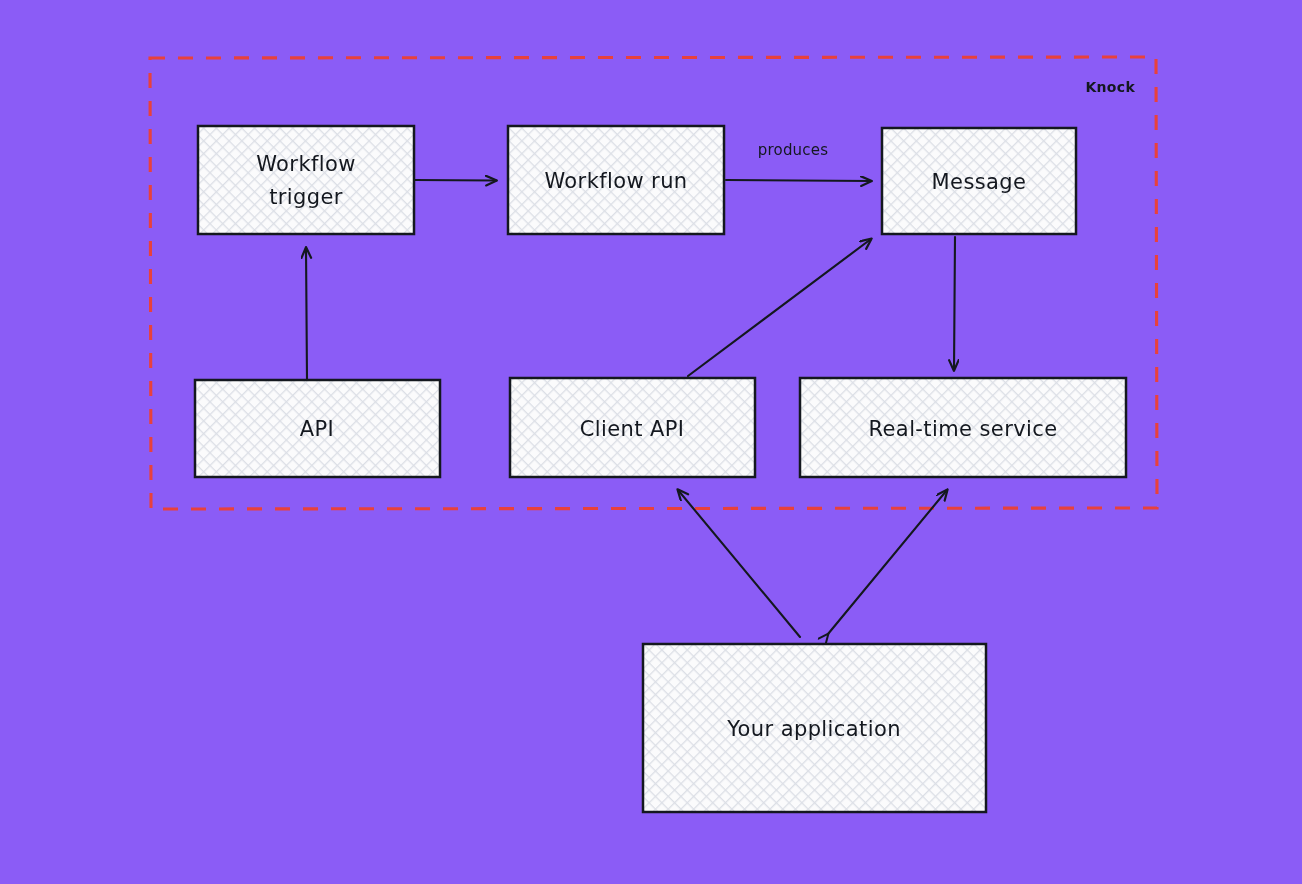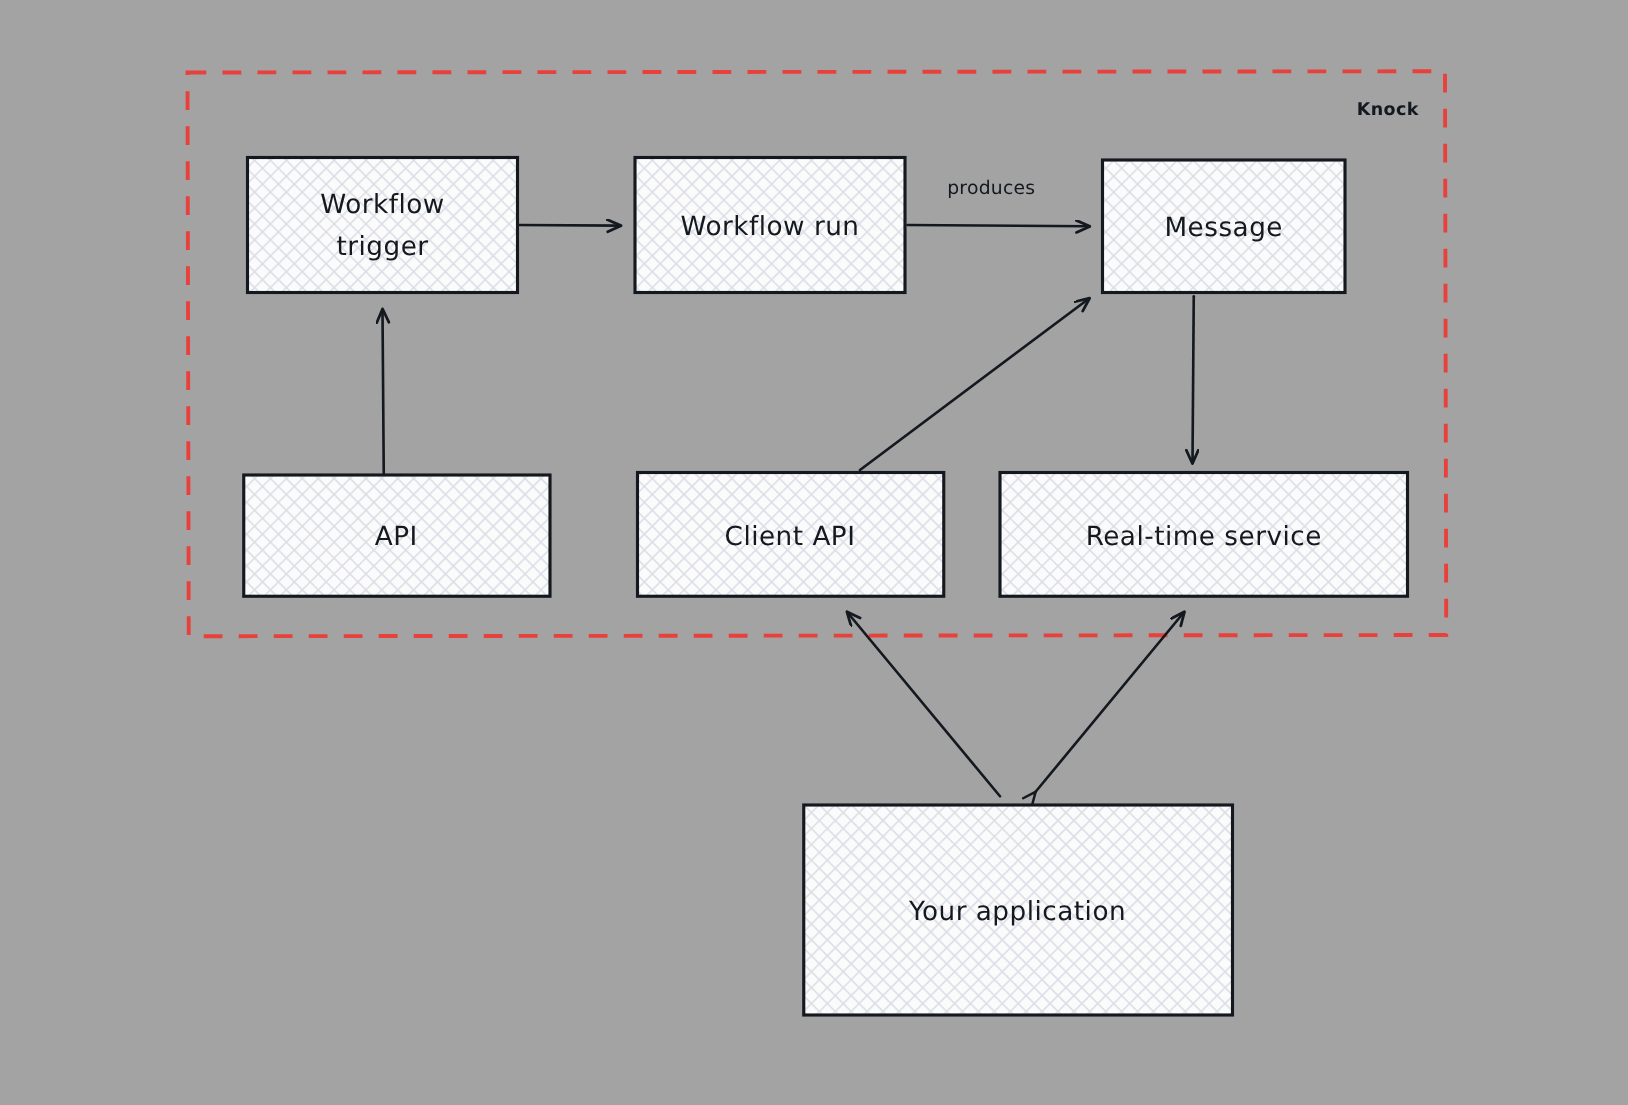--- a/index.html
+++ b/index.html
@@ -1,18 +1,18 @@
 <!DOCTYPE html>
 <html><head>
 <meta charset="utf-8">
 <style>
   html,body{margin:0;padding:0;background:#ffffff;}
   body{width:1302px;height:884px;overflow:hidden;
        font-family:"DejaVu Sans", sans-serif;}
-  #stage{position:relative;width:1302px;height:884px;background:#a3a3a3;}
+  #stage{position:relative;width:1302px;height:884px;background:#8b5cf6;}
   #stage svg{position:absolute;left:0;top:0;}
   .node-label{
     font-family:"DejaVu Sans", sans-serif;
     font-size:21px;
     fill:#14181f;
     text-anchor:middle;
     dominant-baseline:middle;
     letter-spacing:0.4px;
   }
   .edge-label{

